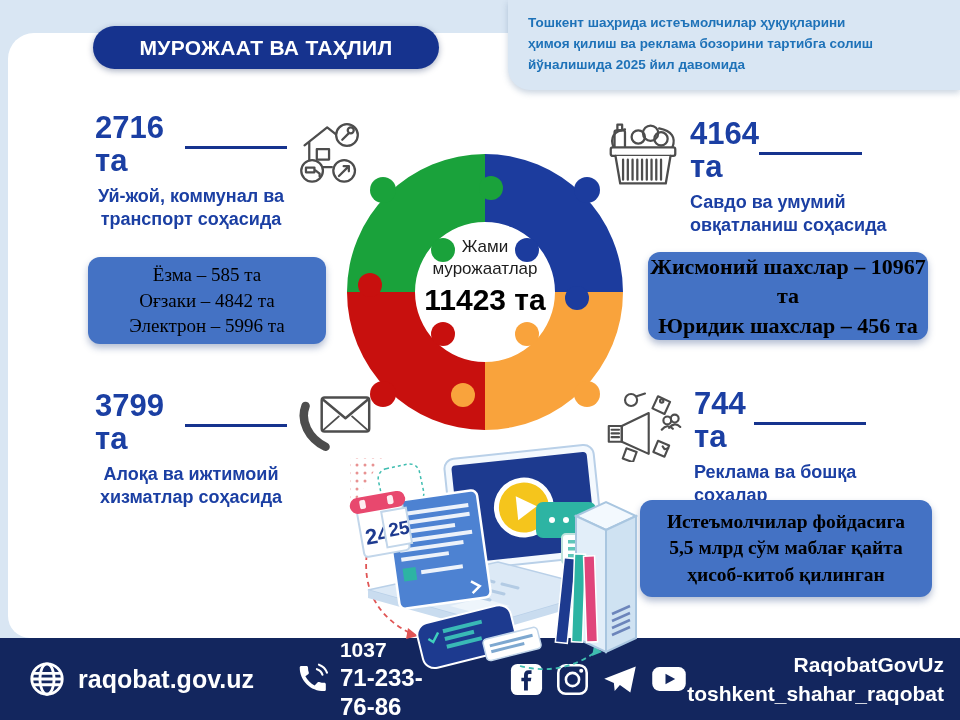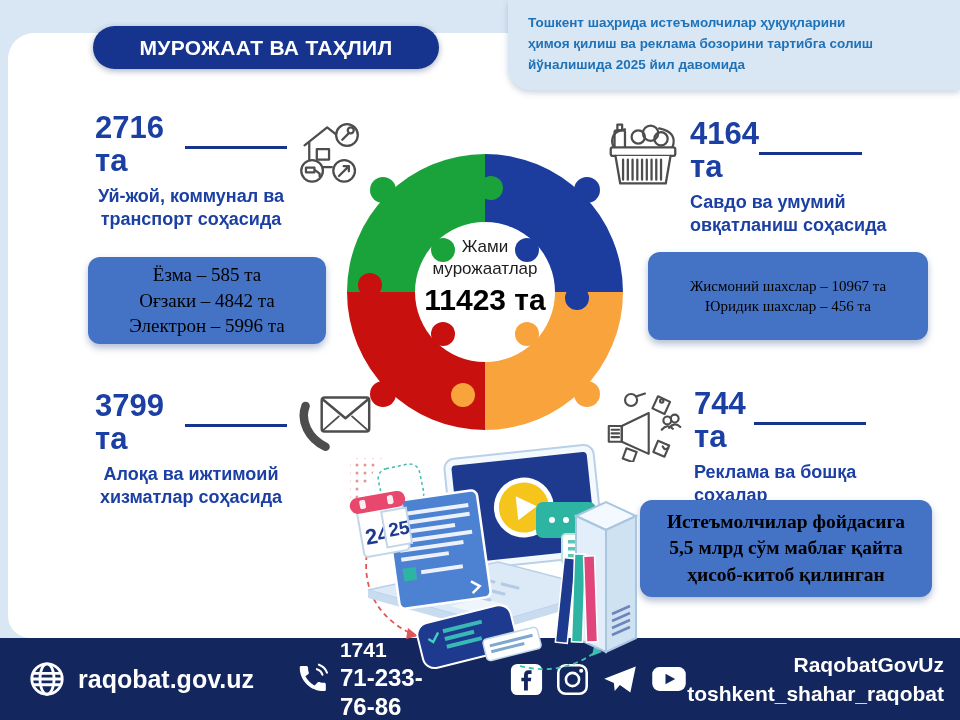--- a/index.html
+++ b/index.html
@@ -32,21 +32,21 @@
   .stat1{left:95px;top:112px;}
   .stat2{left:606px;top:118px;}
   .stat3{left:95px;top:390px;}
   .stat4{left:606px;top:388px;}
   
   .bbox{position:absolute;background:#4472C4;border-radius:12px;color:#000000;
         font-family:"Liberation Serif",serif;display:flex;flex-direction:column;
         align-items:center;justify-content:center;text-align:center;line-height:1.34;
         box-shadow:0 4px 7px rgba(40,70,130,.35);}
   .bbox-channels{left:88px;top:257px;width:238px;height:87px;font-size:19px;}
-  .bbox-applicants{left:648px;top:252px;width:280px;height:88px;font-size:15px;}
+  .bbox-applicants{left:648px;top:252px;width:280px;height:88px;font-size:22px;font-weight:bold;}
   .bbox-refund{left:640px;top:500px;width:292px;height:97px;font-size:19.5px;font-weight:700;
         white-space:pre-line;}
   
   .donut{position:absolute;left:345px;top:152px;width:280px;height:280px;}
   .donut-center{position:absolute;left:403px;top:236px;width:164px;text-align:center;}
   .dc-label{font-size:17px;line-height:1.3;color:#1d1d1d;white-space:pre-line;}
   .dc-total{font-size:30px;font-weight:700;color:#000;margin-top:3px;}
   
   .footer{position:absolute;left:0;top:638px;width:960px;height:82px;background:#13265E;
         display:flex;align-items:center;color:#fff;z-index:1;}
@@ -333,21 +333,21 @@
         </svg>
     </span>
     <span class="f-site">raqobat.gov.uz</span>
     <span class="f-phoneicon">
       <svg width="36" height="36" viewBox="0 0 44 44">
         <path fill="#fff" d="M13.9 18.6c2.5 4.9 6.4 8.8 11.3 11.3l3.8-3.8c.5-.5 1.2-.6 1.8-.4 2 .7 4.1 1 6.3 1 1 0 1.8.8 1.8 1.8V35c0 1-.8 1.8-1.8 1.8C19.9 36.8 7 23.9 7 7.8 7 6.8 7.8 6 8.8 6h6.5c1 0 1.8.8 1.8 1.8 0 2.2.3 4.3 1 6.3.2.6.1 1.3-.4 1.8l-3.8 2.7z"></path>
         <path fill="none" stroke="#fff" stroke-width="2.6" stroke-linecap="round" d="M28 10c3.2 1 5.8 3.6 6.8 6.8 M30.5 4.5c4.6 1.6 8.2 5.2 9.8 9.8"></path>
       </svg>
     </span>
     <span class="f-phones">
-      <div class="f-phone1">1741</div>
+      <div class="f-phone1">1037</div>
       <div class="f-phone2">71-233-76-86</div>
     </span>
     <span class="f-social">
       <span>
         <svg width="33" height="33" viewBox="0 0 36 36">
             <rect x="1" y="1" width="34" height="34" rx="7" fill="#fff"></rect>
           <path d="M23.5 12h-2.6c-.9 0-1.4.6-1.4 1.5V16h3.8l-.6 3.9h-3.2V30h-4.2V19.9h-2.9V16h2.9v-2.9c0-3 1.9-5.1 4.9-5.1h3.3V12z" fill="#13265E"></path>
           </svg>
       </span>
       <span>

